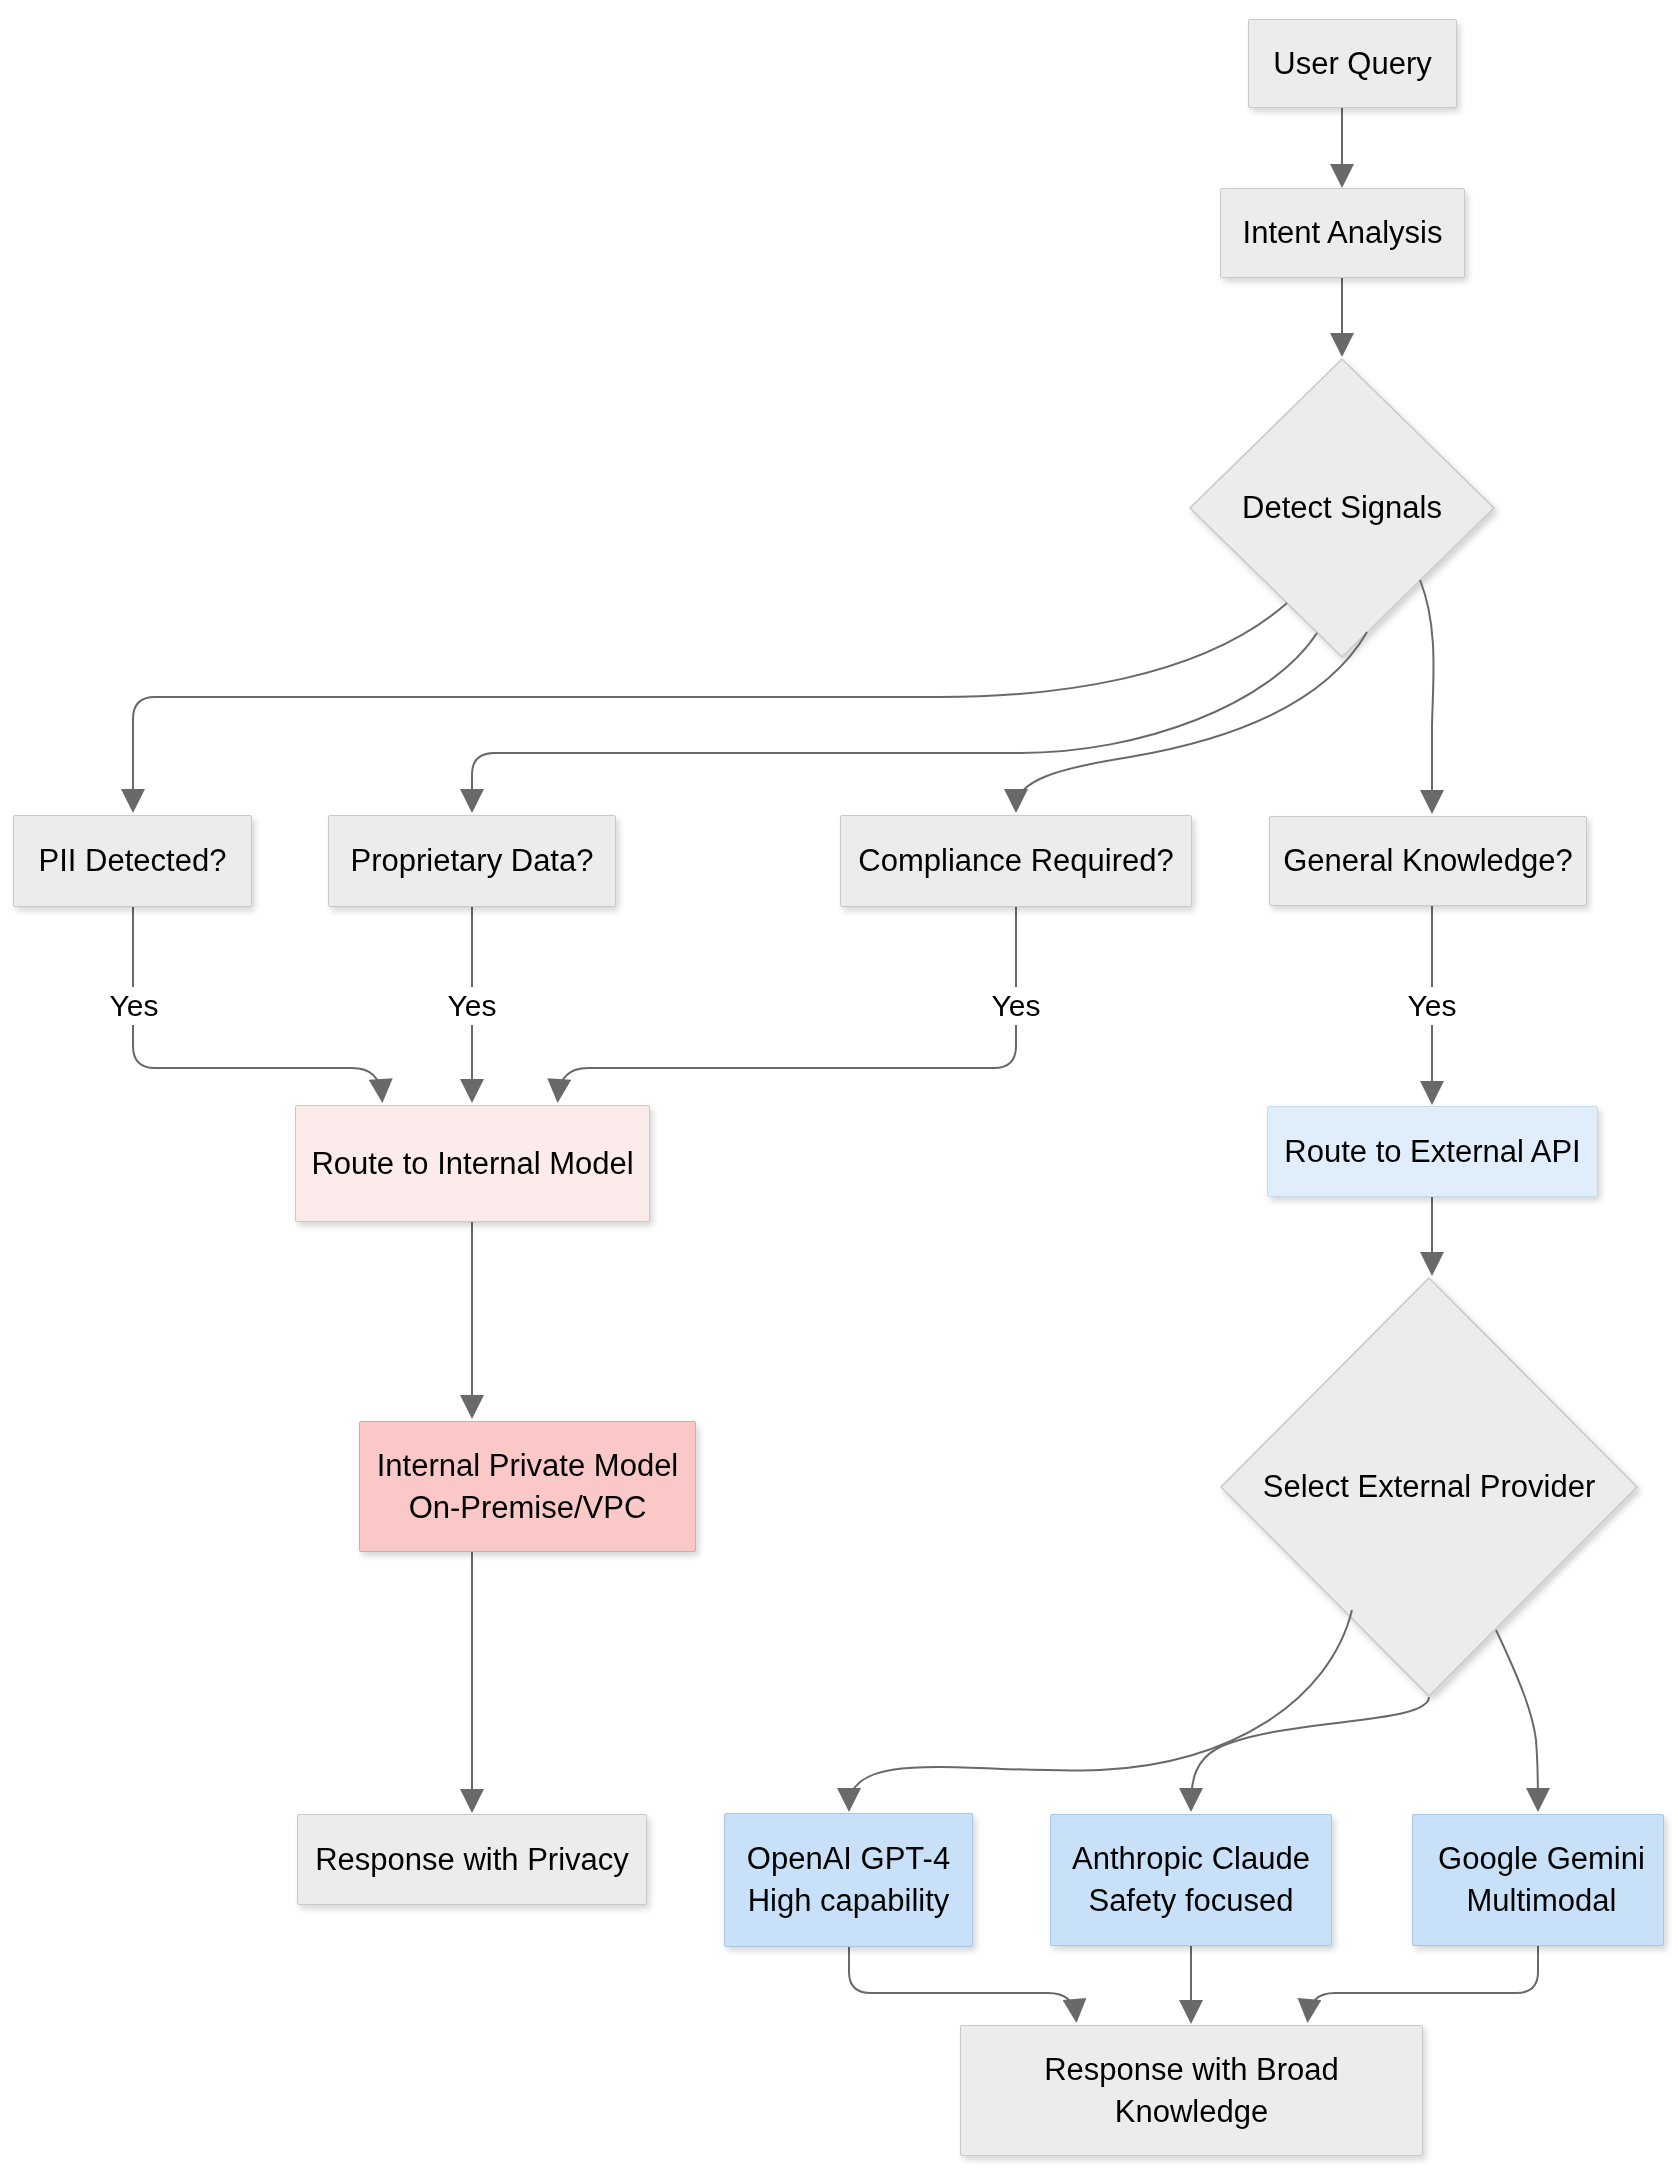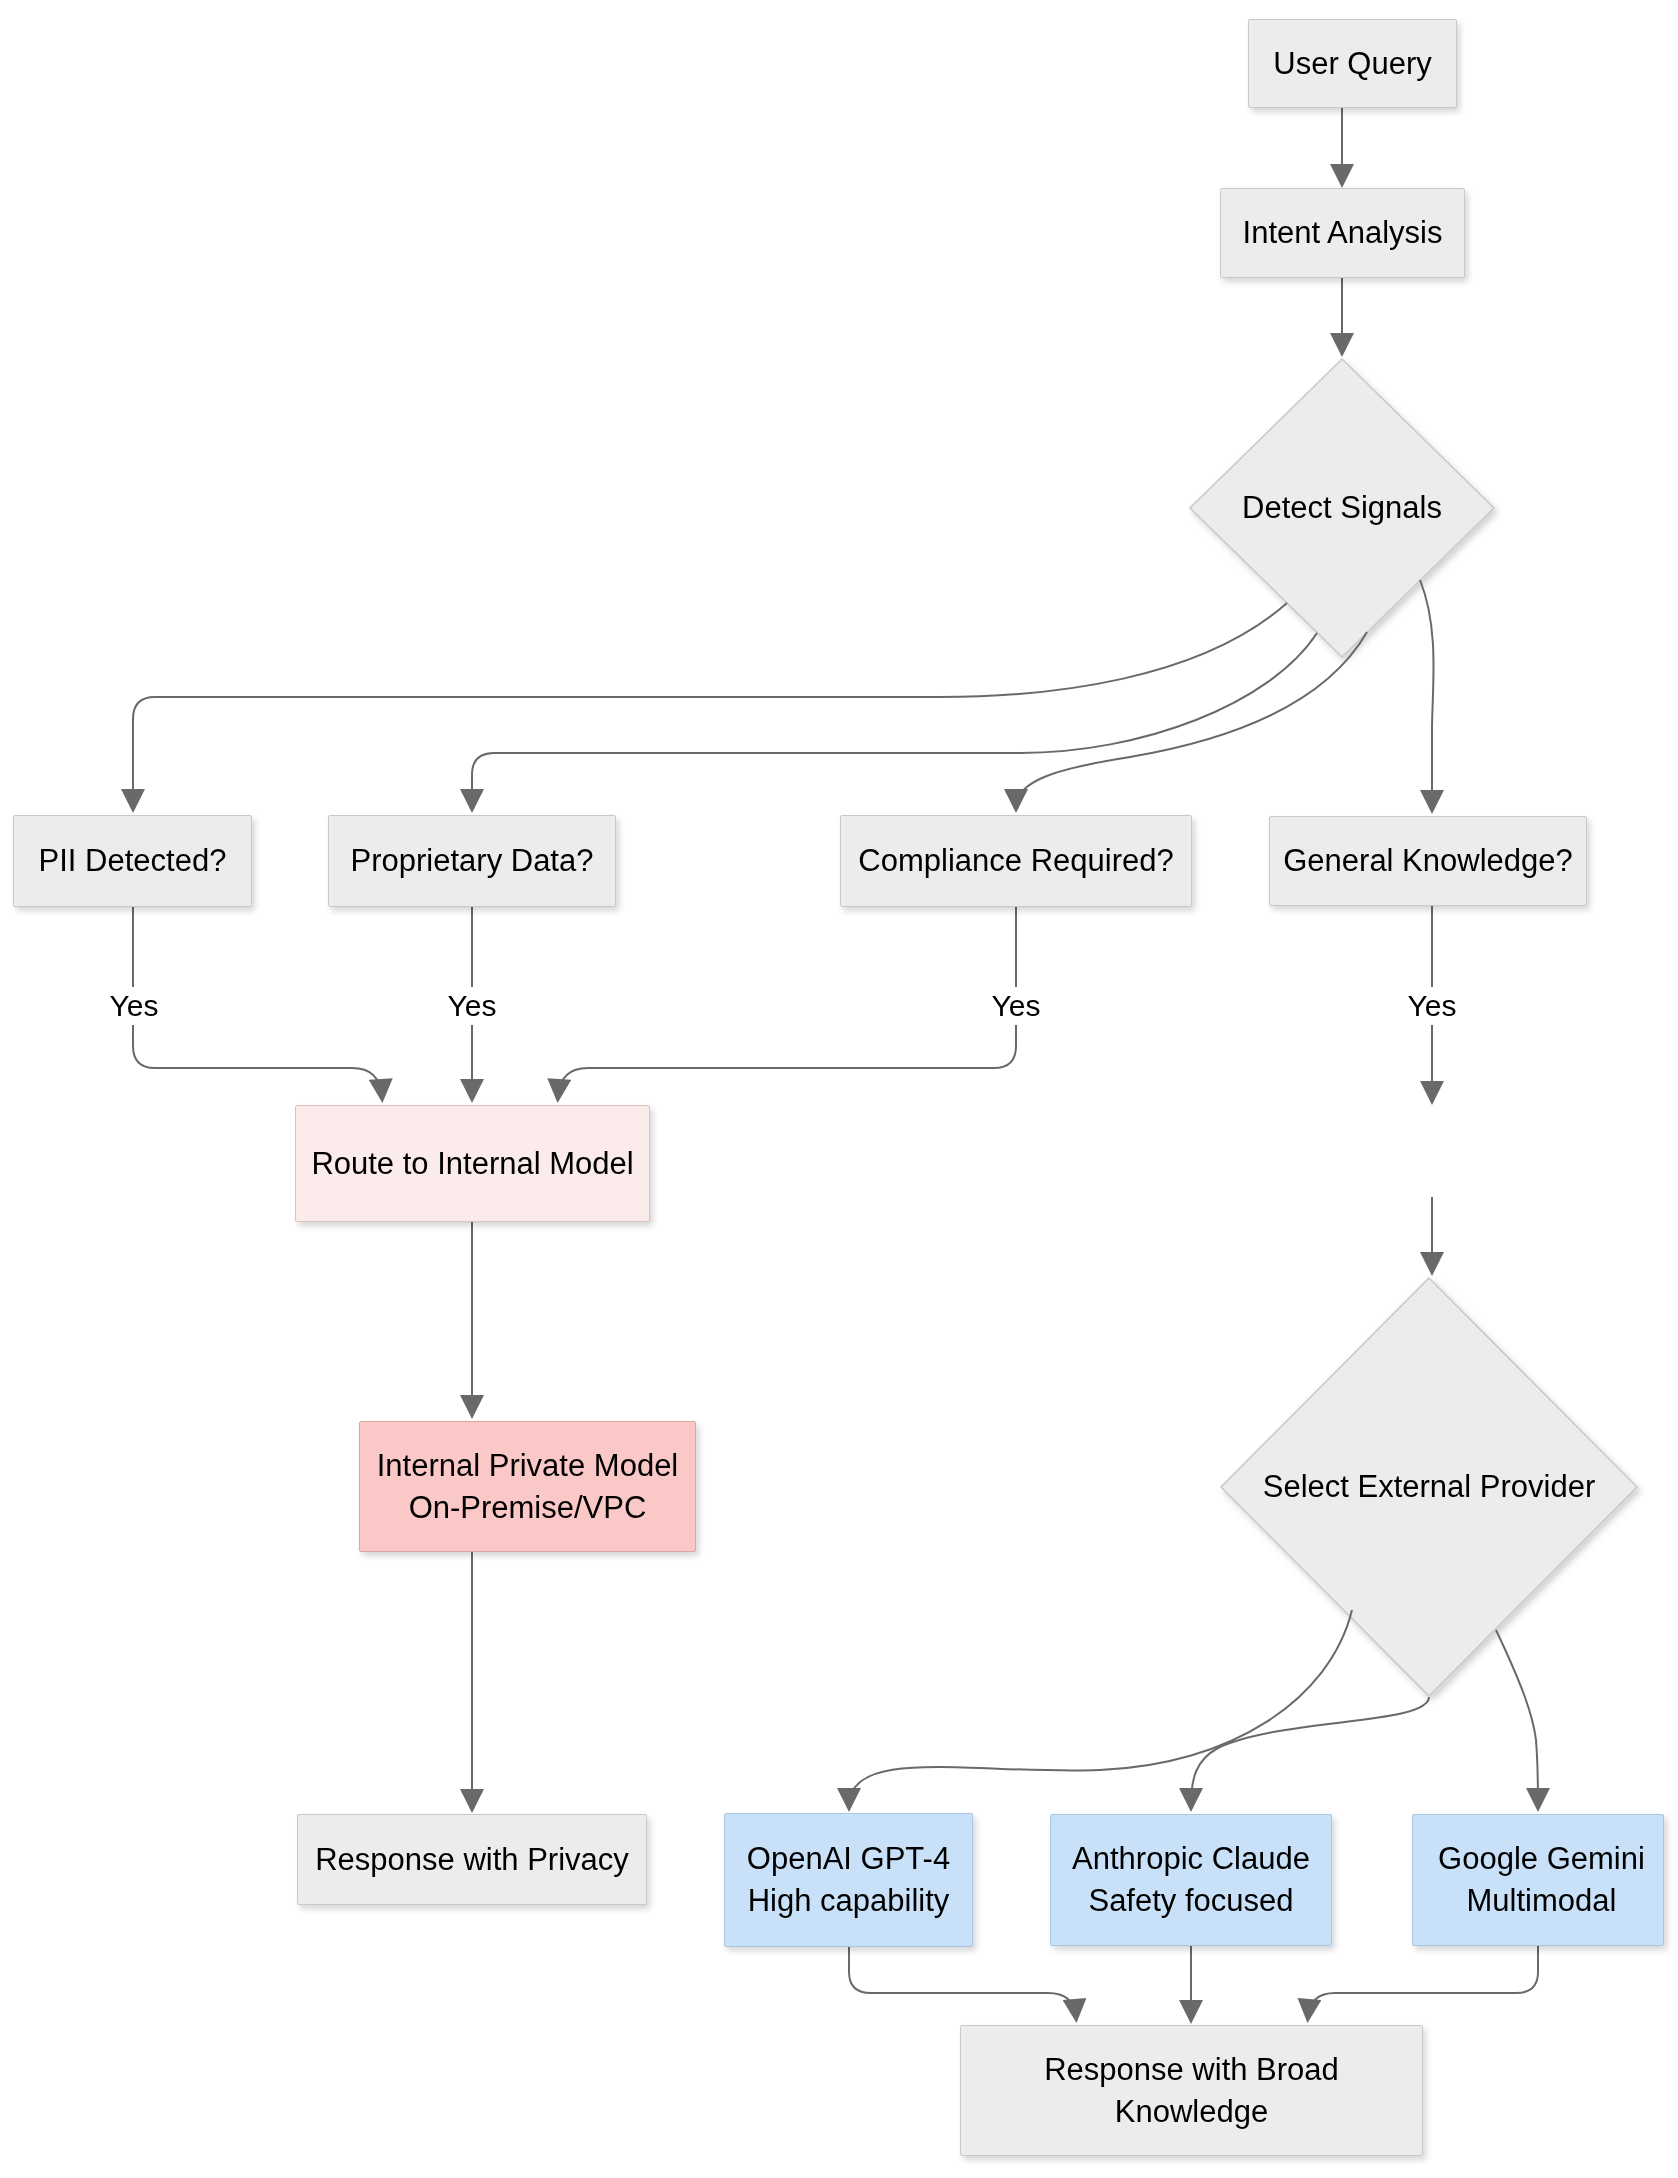--- a/index.html
+++ b/index.html
@@ -82,20 +82,21 @@
   <div class="node" style="left:13px;top:815px;width:239px;height:92px;">PII Detected?</div>
 
   <div class="node" style="left:328px;top:815px;width:288px;height:92px;">Proprietary Data?</div>
 
   <div class="node" style="left:840px;top:815px;width:352px;height:92px;">Compliance Required?</div>
 
   <div class="node" style="left:1269px;top:816px;width:318px;height:90px;">General Knowledge?</div>
 
   <div class="node pink-light" style="left:295px;top:1105px;width:355px;height:117px;">Route to Internal Model</div>
 
+  <div class="node blue-light" style="left:1267px;top:1106px;width:331px;height:91px;">Route to External API</div>
 
   <div class="node pink" style="left:321px;top:1421px;width:337px;height:131px;margin-left:38px;">Internal Private Model
 On-Premise/VPC</div>
 
   <div class="diamond-label" style="left:1259px;top:1457px;width:340px;height:60px;">Select External Provider</div>
 
   <div class="node" style="left:297px;top:1814px;width:350px;height:91px;">Response with Privacy</div>
 
   <div class="node blue" style="left:724px;top:1813px;width:249px;height:134px;">OpenAI GPT-4
 High capability</div>

